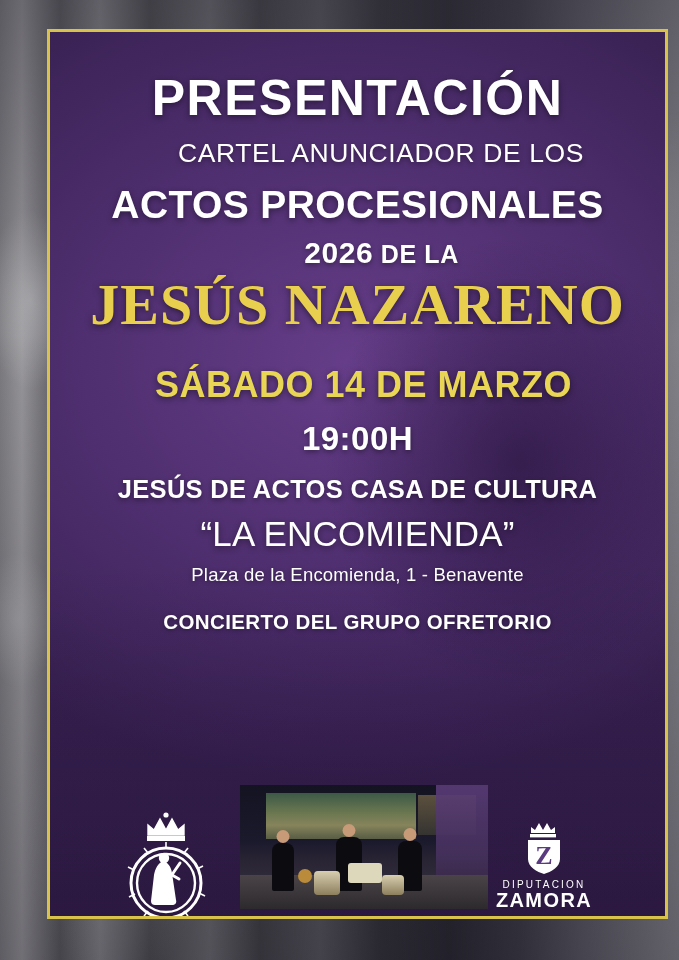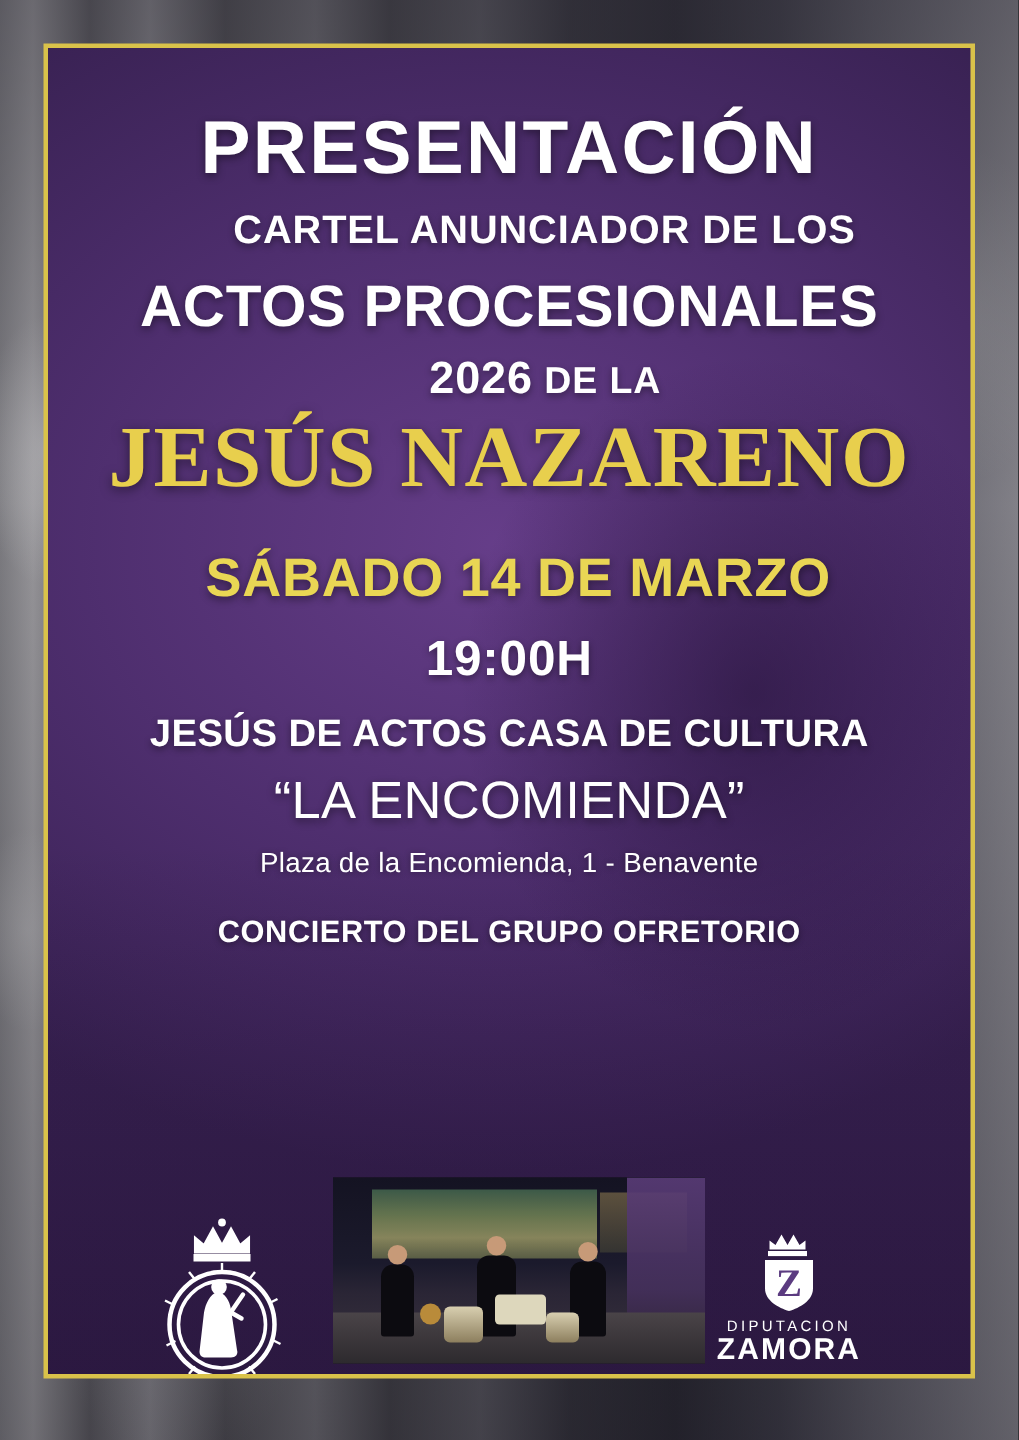--- a/index.html
+++ b/index.html
@@ -52,21 +52,21 @@
     inset: 0;
     background-image:
       radial-gradient(circle 30px at 80px 120px, rgba(255,255,255,0.10), rgba(255,255,255,0) 70%),
       radial-gradient(circle 40px at 600px 700px, rgba(255,255,255,0.08), rgba(255,255,255,0) 70%),
       radial-gradient(circle 26px at 300px 900px, rgba(255,255,255,0.07), rgba(255,255,255,0) 70%);
   }
 
   
   .panel {
     position: absolute;
-    left: 29px;
+    left: 47px;
     top: 29px;
     width: 621px;
     height: 890px;
     box-sizing: border-box;
     border: 3px solid #d9c24a;
     background:
       radial-gradient(ellipse 520px 420px at 300px 330px, rgba(104,63,140,0.93) 0%, rgba(78,46,110,0.95) 55%, rgba(56,33,82,0.96) 100%),
       linear-gradient(180deg, rgba(70,40,100,0.93) 0%, rgba(62,36,92,0.94) 60%, rgba(48,28,74,0.95) 100%);
     overflow: hidden;
   }
@@ -91,21 +91,21 @@
     margin-top: 41px;
     font-size: 50px;
     font-weight: bold;
     letter-spacing: 1.5px;
     line-height: 1;
     text-shadow: 0 2px 6px rgba(0,0,0,0.45);
   }
   .t-cartel {
     margin-top: 17px;
     font-size: 26.5px;
-    font-weight: bold;
+    font-weight: normal;
     letter-spacing: 0.6px;
     line-height: 1;
     text-shadow: 0 2px 5px rgba(0,0,0,0.4);
     padding-left: 47px;
   }
   .t-actos {
     margin-top: 18px;
     font-size: 39px;
     font-weight: bold;
     letter-spacing: 0.4px;

